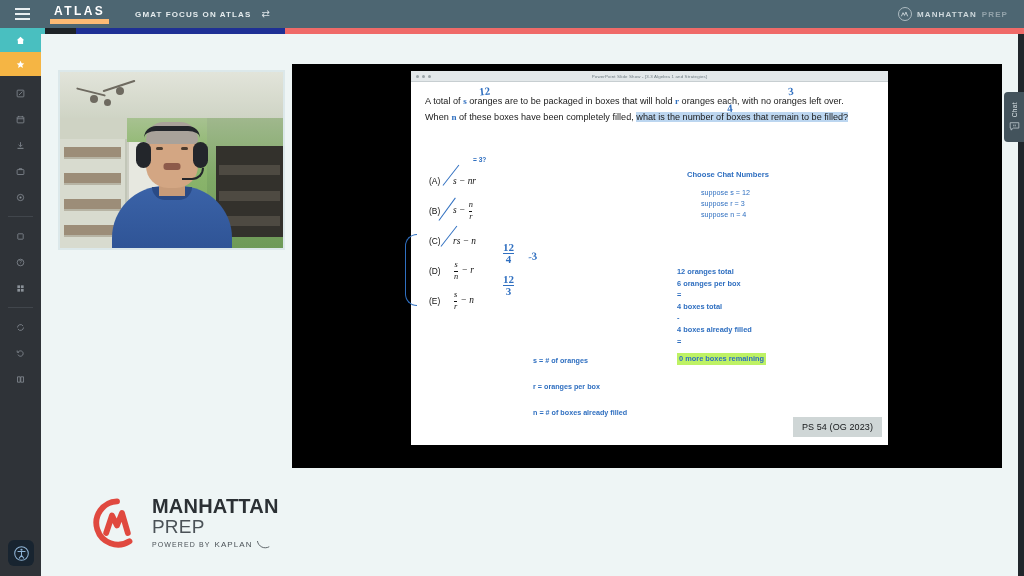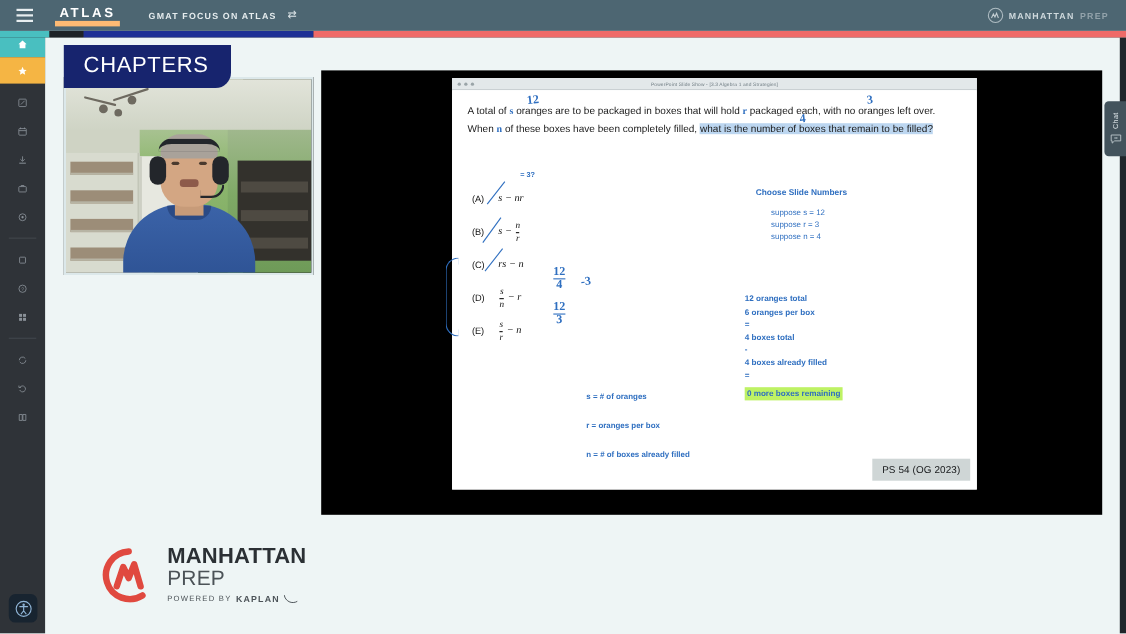--- a/index.html
+++ b/index.html
@@ -223,21 +223,21 @@
     color: #dbe3e6; font-size: 6.5px; letter-spacing: 0.4px;
   }
 
   
   .footer-logo { position: absolute; left: 92px; top: 496px; display: flex; align-items: center; gap: 10px; }
   .logo-mark { width: 50px; height: 50px; }
   .logo-text { display: flex; flex-direction: column; line-height: 1; }
   .logo-m { font-size: 20px; font-weight: 700; color: #2b3034; letter-spacing: 0.2px; }
   .logo-p { font-size: 19px; font-weight: 400; color: #4b5257; letter-spacing: 0.2px; margin-top: 1px; }
   .logo-k { font-size: 7px; color: #4b5257; letter-spacing: 1.1px; margin-top: 4px; display: flex; align-items: center; gap: 4px; }
-  .logo-k b { font-weight: 700; font-size: 8px; }
+  .logo-k b { font-weight: 400; font-size: 8px; }
   .kaplan-swoosh { display: inline-block; }
 
   .right-dark { position: absolute; right: 0; top: 34px; width: 6px; height: 542px; background: #20262b; z-index: 10; }
 </style>
 </head>
 <body>
 
 <div id="app">
 
   <div class="header">
@@ -353,21 +353,20 @@
       <svg width="17" height="17" viewBox="0 0 20 20">
         <circle cx="10" cy="10" r="8" fill="none" stroke="#8fb4d6" stroke-width="1.2"></circle>
         <circle cx="10" cy="5.6" r="1.3" fill="#8fb4d6"></circle>
         <path d="M5.8 7.6 H14.2 M10 7.6 V12 M10 12 L7.4 15.4 M10 12 L12.6 15.4" stroke="#8fb4d6" stroke-width="1.2" fill="none" stroke-linecap="round"></path>
       </svg>
     </div>
   </div>
 
   <div class="right-dark"></div>
 
-  <div class="chapters-banner">CHAPTERS</div>
 
   <div class="webcam">
     <div class="cam-scene">
       <div class="cam-wall-l"></div>
       <div class="cam-wall-c"></div>
       <div class="cam-wall-r"></div>
       <div class="cam-ceiling"></div>
       <div class="cam-lamp">
         <i style="left:0;top:10px;width:30px;height:2px;transform:rotate(14deg);"></i>
         <i style="left:26px;top:4px;width:34px;height:2px;transform:rotate(-18deg);"></i>
@@ -412,21 +411,21 @@
             <i></i>
             <i></i>
             <i></i>
           </div>
         <div class="ppt-title">PowerPoint Slide Show  -  [3.3 Algebra 1 and Strategies]</div>
       </div>
 
       <div class="slide">
 
         <div class="q-text">
-          <span>A total of </span><span class="ink">s</span><span> oranges are to be packaged in boxes that will hold </span><span class="ink">r</span><span> packaged</span>
+          <span>A total of </span><span class="ink">s</span><span> oranges are to be packaged in boxes that will hold </span><span class="ink">r</span><span> oranges</span>
           <span>each, with no oranges left over. When </span><span class="ink">n</span><span> of these boxes have been</span>
           <span>completely filled, </span><span class="hl">what is the number of boxes that remain to be filled?</span>
         </div>
 
         <span class="ink-over" style="left:68px; top:3px;">12</span>
         <span class="ink-over" style="left:377px; top:3px;">3</span>
         <span class="ink-over" style="left:316px; top:20px;">4</span>
 
         <div class="choices">
           <span class="eqhint">= 3?</span>
@@ -474,21 +473,21 @@
           <span class="n">12</span>
             <span class="d">4</span>
         </div>
         <span class="ink-over" style="left:117px; top:168px;">-3</span>
         <div class="hand-frac" style="left:92px; top:192px;">
           <span class="n">12</span>
             <span class="d">3</span>
         </div>
 
         <div class="smart-box">
-          <div class="smart-title">Choose Slide Numbers</div>
+          <div class="smart-title">Choose Chat Numbers</div>
           <div class="smart-line">suppose s = 12</div>
           <div class="smart-line">suppose r = 3</div>
           <div class="smart-line">suppose n = 4</div>
         </div>
 
         <div class="calc-box">
           <div class="calc-line">12 oranges total</div>
           <div class="calc-line">6 oranges per box</div>
           <div class="calc-line">=</div>
           <div class="calc-line">4 boxes total</div>

